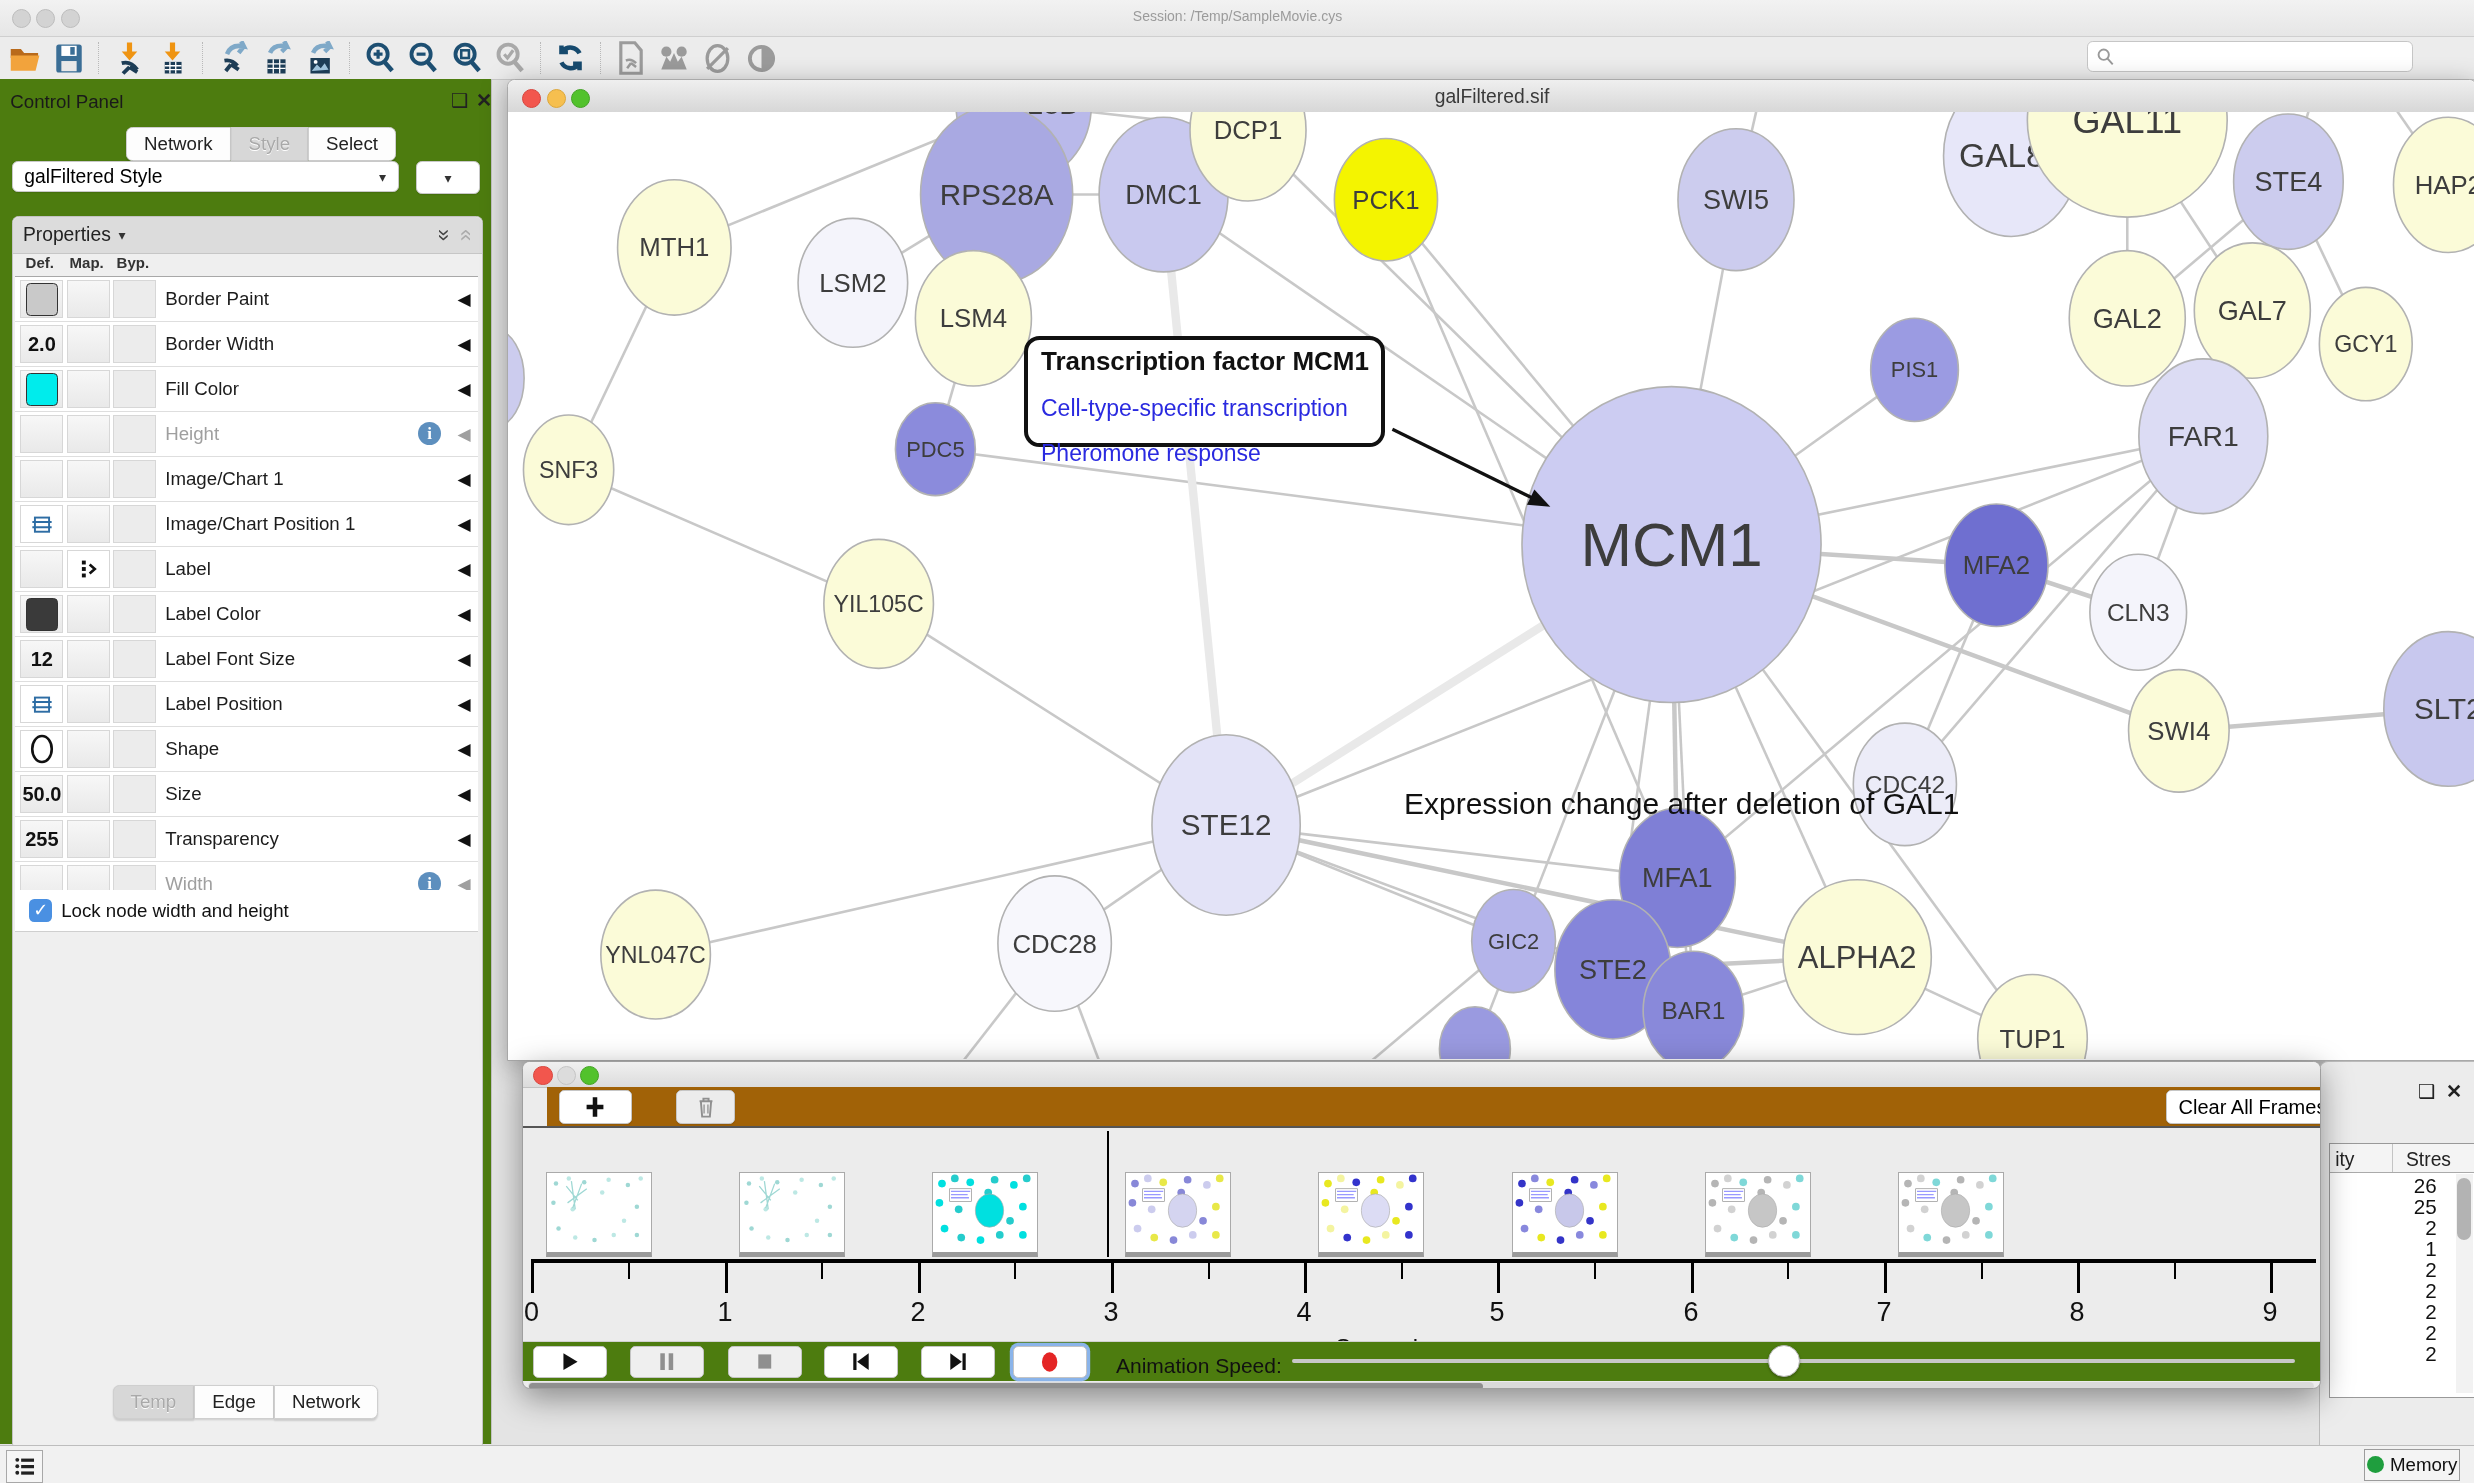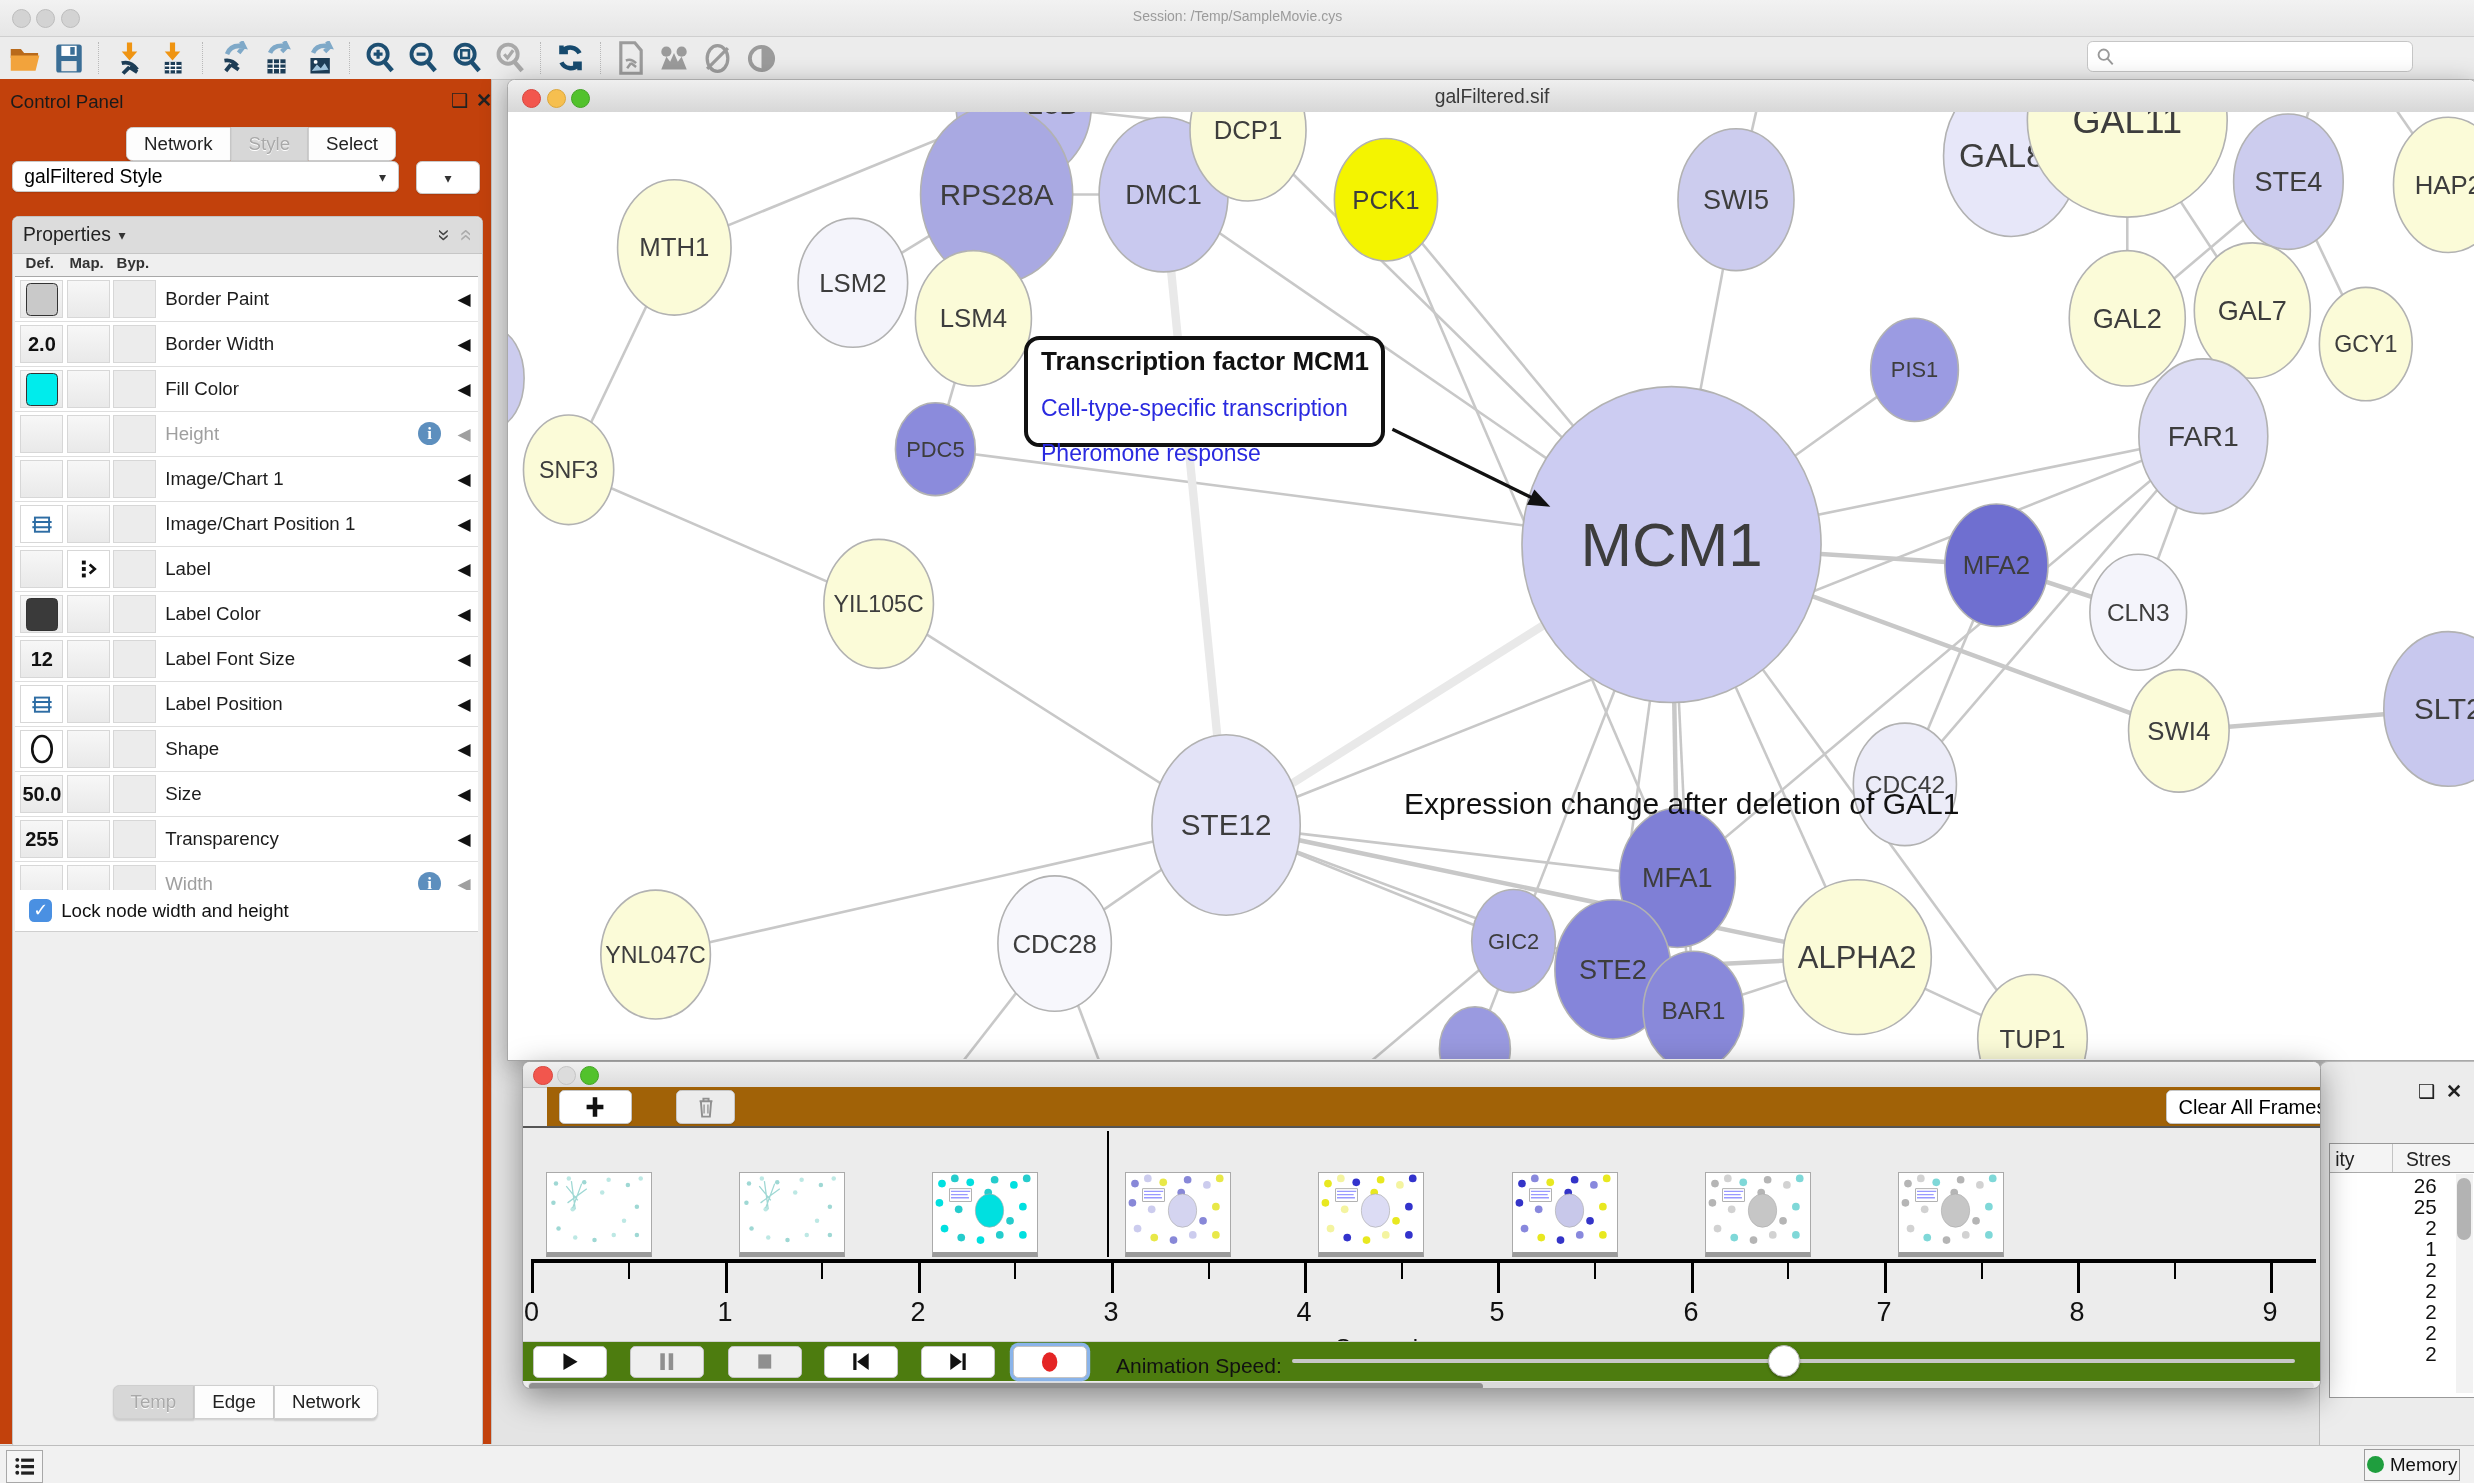--- a/index.html
+++ b/index.html
@@ -8,21 +8,21 @@
   
   #titlebar{left:0;top:0;width:2475px;height:36px;background:linear-gradient(#f2f2f2,#e6e6e6);border-bottom:0.6px solid #cfcfcf;}
   .tl{border-radius:50%;width:17.4px;height:17.4px;top:9px;}
   #session-title{width:100%;text-align:center;top:8.4px;font-size:14px;color:#9b9b9b;}
   #toolbar{left:0;top:37px;width:2475px;height:43px;background:#ececec;border-bottom:0.6px solid #c9c9c9;display:flex;align-items:center;padding-left:3.9px;box-sizing:border-box;}
   .tbi{width:37px;height:37px;display:flex;align-items:center;justify-content:center;margin:0 3.2px;}
   .tbsep{width:0.6px;height:32px;margin:0 7.7px;border-left:1.3px dotted #b9b9b9;}
   #search-box{right:62px;top:41px;width:326px;height:31px;background:#fff;border:0.6px solid #c6c6c6;border-radius:5.8px;display:flex;align-items:center;padding-left:7.7px;box-sizing:border-box;}
   #search-box input{border:none;outline:none;font-size:18px;width:284px;background:transparent;}
   
-  #control-panel{left:0;top:79px;width:491px;height:1365px;background:#c2410c;border-right:0.6px solid #c2c2c2;}
+  #control-panel{left:0;top:79px;width:491px;height:1365px;background:#4d7c0f;border-right:0.6px solid #c2c2c2;}
   #cp-title{left:10.3px;top:11.6px;font-size:18.7px;color:#1a1a1a;}
   .winbtn{font-size:19.3px;color:#222;}
   .tabgroup{display:flex;}
   .tab{font-size:18.7px;padding:5.2px 17px;background:#fdfdfd;border:0.6px solid #cfcfcf;color:#222;box-shadow:0 1.3px 1.9px rgba(0,0,0,.15);}
   .tab:first-child{border-radius:6.4px 0 0 6.4px;}
   .tab:last-child{border-radius:0 6.4px 6.4px 0;}
   .tab.active{background:#d7d7d7;color:#a9a9a9;text-shadow:0 0.6px 0 #fff;}
   #style-combo{left:11.6px;top:82px;width:387px;height:31px;background:#fff;border:0.6px solid #c9c9c9;border-radius:5.8px;display:flex;align-items:center;justify-content:space-between;padding:0 11.6px;box-sizing:border-box;font-size:19.3px;box-shadow:0 0.6px 1.3px rgba(0,0,0,.12);}
   #style-menu-btn{left:416px;top:82px;width:62px;height:31px;background:#fff;border:0.6px solid #c9c9c9;border-radius:5.8px;display:flex;align-items:center;justify-content:center;font-size:14px;box-shadow:0 0.6px 1.3px rgba(0,0,0,.12);}
   .caret{font-size:14px;color:#333;}

